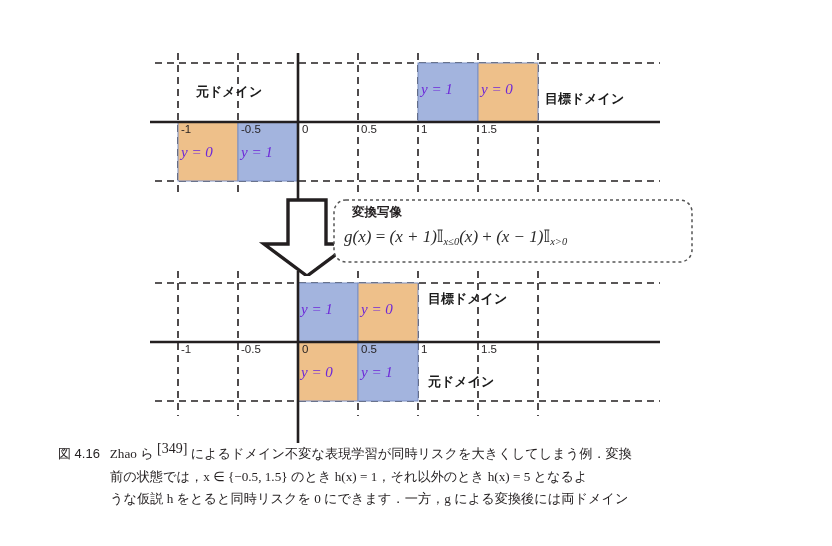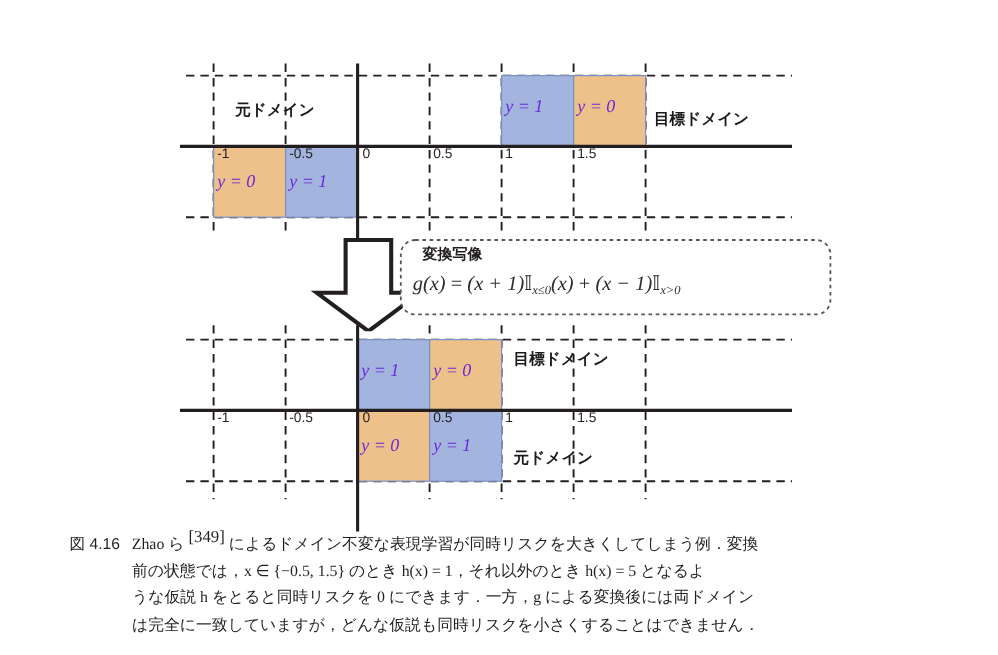--- a/index.html
+++ b/index.html
@@ -128,16 +128,15 @@
 
   <div class="yeq" style="left:301px;top:283px;">y = 1</div>
   <div class="yeq" style="left:361px;top:283px;">y = 0</div>
   <div class="yeq" style="left:301px;top:346px;">y = 0</div>
   <div class="yeq" style="left:361px;top:346px;">y = 1</div>
 
   <div class="caption">
     <div class="line"><span class="figno">図 4.16</span><span>&nbsp;&nbsp;&nbsp;</span><span class="mathup">Zhao ら </span><span class="sup">[349]</span><span> によるドメイン不変な表現学習が同時リスクを大きくしてしまう例．変換</span></div>
     <div class="line indent"><span>前の状態では，</span><span class="mathy">x ∈ {−0.5, 1.5}</span><span> のとき </span><span class="mathy">h(x) = 1</span><span>，それ以外のとき </span><span class="mathy">h(x) = 5</span><span> となるよ</span></div>
     <div class="line indent"><span>うな仮説 </span><span class="mathy">h</span><span> をとると同時リスクを </span><span class="mathy">0</span><span> にできます．一方，</span><span class="mathy">g</span><span> による変換後には両ドメイン</span></div>
-    <div class="line indent">は完全に一致していますが，どんな仮説も同時リスクを小さくすることはできません．</div>
   </div>
 
 </div>
 
 </body></html>

